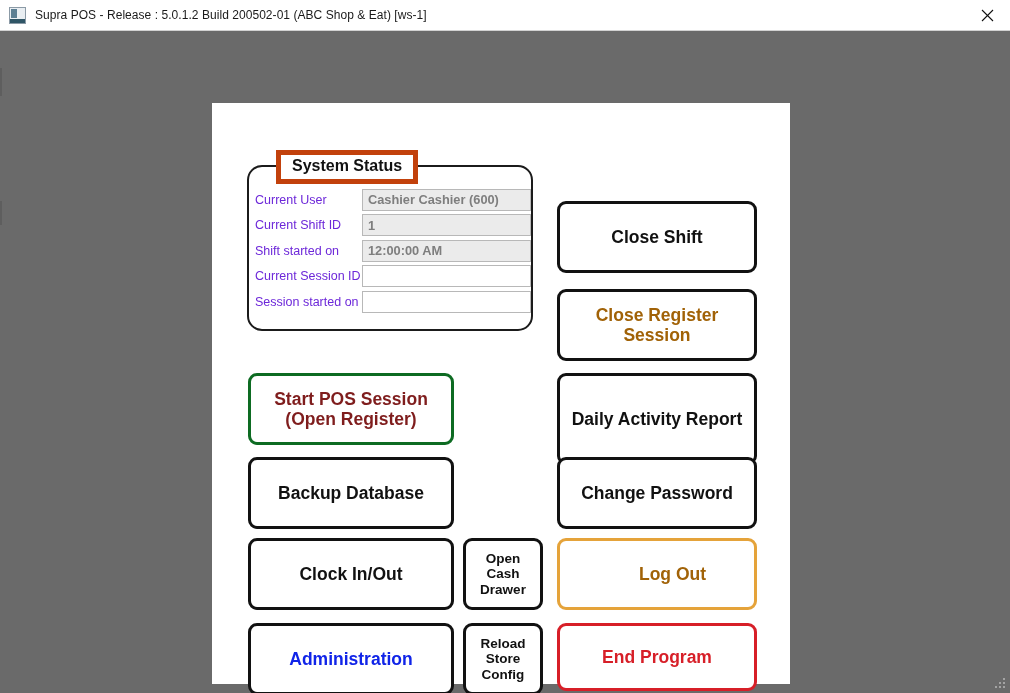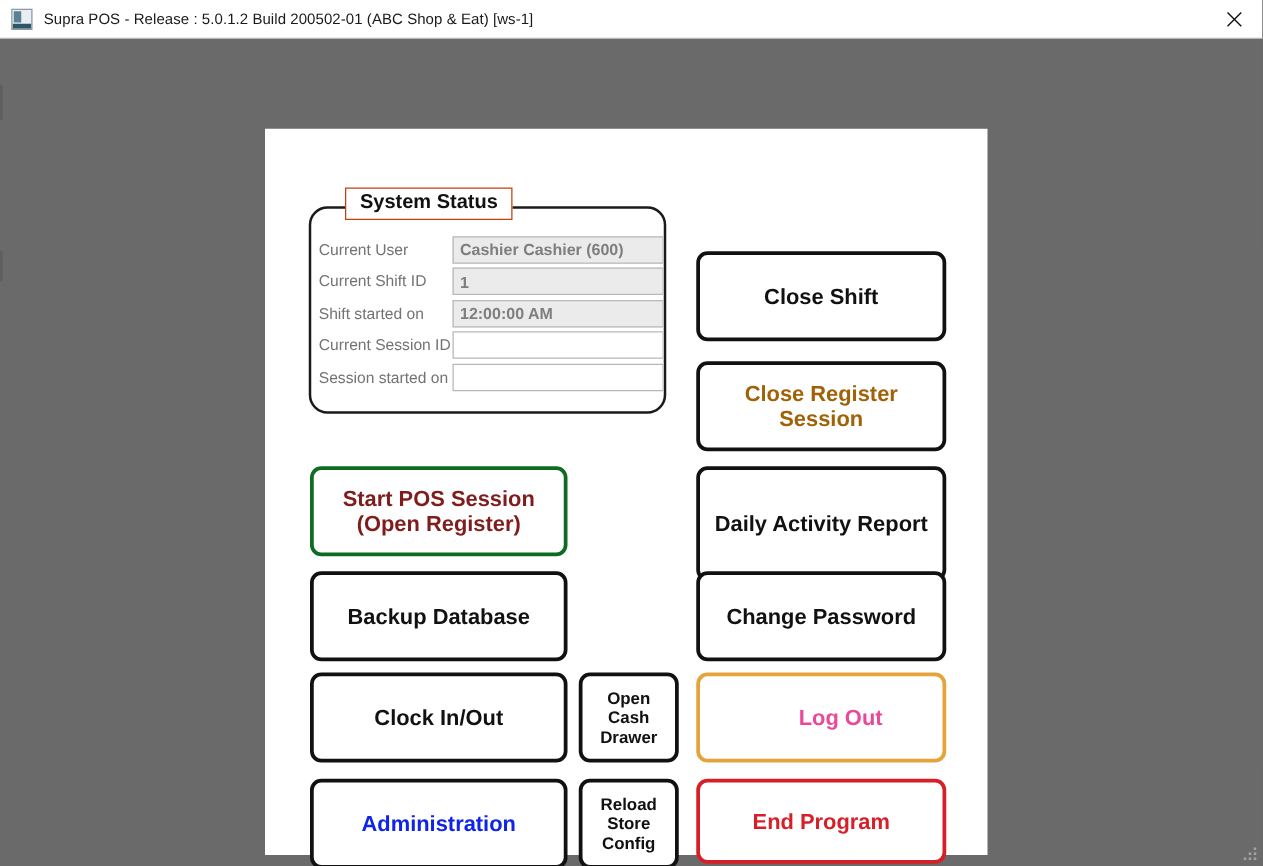--- a/index.html
+++ b/index.html
@@ -119,21 +119,21 @@
     border: 2px solid #1b1b1b;
     border-radius: 15px;
     box-sizing: border-box;
     background: transparent;
   }
   .groupbox-label {
     position: absolute;
     left: 64px;
     top: 47px;
     background: #ffffff;
-    border: 1px solid #c2410c;
+    border: 5px solid #c2410c;
     padding: 3px 11px 4px 11px;
     font-size: 16px;
     font-weight: bold;
     color: #111111;
     line-height: 1.05;
     z-index: 3;
     box-sizing: border-box;
   }
 
   .status-rows {
@@ -144,21 +144,21 @@
   }
   .status-row {
     display: flex;
     align-items: center;
     height: 25.5px;
   }
   .status-label {
     width: 107px;
     flex: 0 0 107px;
     font-size: 12.5px;
-    color: #737373;
+    color: #6d28d9;
     white-space: nowrap;
   }
   .status-value {
     flex: 1 1 auto;
     height: 22px;
     border: 1px solid #b8b8b8;
     box-sizing: border-box;
     display: flex;
     align-items: center;
     padding-left: 5px;
@@ -188,21 +188,21 @@
     color: #111111;
     line-height: 1.16;
     cursor: default;
     user-select: none;
     padding: 0 4px;
     margin-top: 32px;
   }
   .btn.lg   { font-size: 17.5px; }
   .btn.sm   { font-size: 13.5px; }
   .btn.green  { border-color: #0d6b22; color: #7f1d1d; }
-  .btn.orange { border-color: #e5a33a; color: #ec4899; padding-left: 35px; }
+  .btn.orange { border-color: #e5a33a; color: #a16207; padding-left: 35px; }
   .btn.red    { border-color: #d71f28; color: #d71f28; }
   .btn.blue   { color: #1024e8; }
   .btn.disabled { color: #a16207; }
 </style>
 </head>
 <body>
 
 <div class="titlebar">
   <div class="title-icon"></div>
   <div class="title-text">Supra POS - Release : 5.0.1.2 Build 200502-01 (ABC Shop &amp; Eat) [ws-1]</div>

